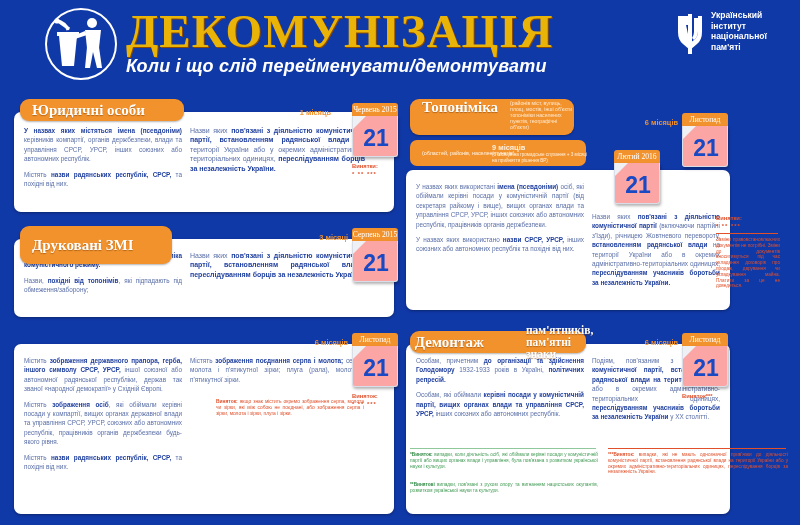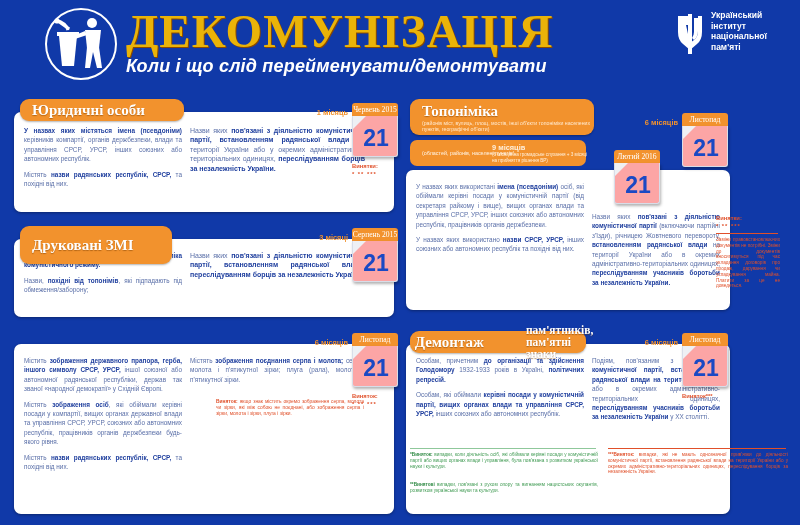--- a/index.html
+++ b/index.html
@@ -169,21 +169,21 @@
       <p><b>У назвах яких містяться імена (псевдоніми)</b> керівників компартії, органів держбезпеки, влади та управління СРСР, УРСР, інших союзних або автономних республік.</p>
       <p>Містять <b>назви радянських республік, СРСР,</b> та похідні від них.</p>
     </div>
     <div class="col" style="left:176px; top:14px; width:175px;">
       <p class="big">Назви яких <b>пов'язані з діяльністю комуністичної партії, встановленням радянської влади</b> на території України або у окремих адміністративно-територіальних одиницях, <b>переслідуванням борців за незалежність України.</b></p>
     </div>
   </div>
   <div class="pill" style="left:20px; top:99px; width:164px; height:22px;">
     <div class="pill-title">Юридичні особи</div>
   </div>
-  <div class="deadline" style="left:238px; top:108px; width:110px;">1 місяць</div>
+  <div class="deadline" style="left:221px; top:108px; width:110px;">1 місяць</div>
   <div class="cal" style="left:352px; top:103px;">
     <div class="cal-month">Червень  2015</div>
     <div class="cal-body">
       <div class="cal-fold"></div>
       <div class="cal-day">21</div>
     </div>
   </div>
   <div class="exc" style="left:352px; top:163px; width:46px;">
     <span>Винятки:</span>
     <span class="stars">*  **  ***</span>
@@ -239,21 +239,21 @@
 
   <div class="panel" style="left:406px; top:170px; width:324px; height:140px;">
     <div class="col" style="left:10px; top:12px; width:168px;">
       <p>У назвах яких використані <b>імена (псевдоніми)</b> осіб, які обіймали керівні посади у комуністичній партії (від секретаря райкому і вище), вищих органах влади та управління СРСР, УРСР, інших союзних або автономних республік, працівників органів держбезпеки.</p>
       <p>У назвах яких використано <b>назви СРСР, УРСР,</b> інших союзних або автономних республік та похідні від них.</p>
     </div>
     <div class="col" style="left:186px; top:42px; width:128px;">
       <p>Назви яких <b>пов'язані з діяльністю комуністичної партії</b> (включаючи партійні з'їзди), річницею Жовтневого перевороту, <b>встановленням радянської влади</b> на території України або в окремих адміністративно-територіальних одиницях, <b>переслідуванням учасників боротьби за незалежність України.</b></p>
     </div>
   </div>
-  <div class="pill" style="left:410px; top:99px; width:184px; height:36px; flex-direction:column; align-items:flex-start; justify-content:center;">
+  <div class="pill" style="left:410px; top:99px; width:164px; height:36px; flex-direction:row; align-items:flex-start; justify-content:center;">
     <div class="pill-title">Топоніміка</div>
     <div class="pill-sub">(районів міст, вулиць, площ, мостів, інші об'єкти топоніміки населених пунктів, географічні об'єкти)</div>
   </div>
   <div class="pill-narrow" style="left:410px; top:140px; width:176px; height:26px;">(областей, районів, населені пунктів)</div>
 
   <div class="deadline" style="left:560px; top:118px; width:118px;">6 місяців</div>
   <div class="cal" style="left:682px; top:113px;">
     <div class="cal-month">Листопад  2015</div>
     <div class="cal-body">
       <div class="cal-fold"></div>

